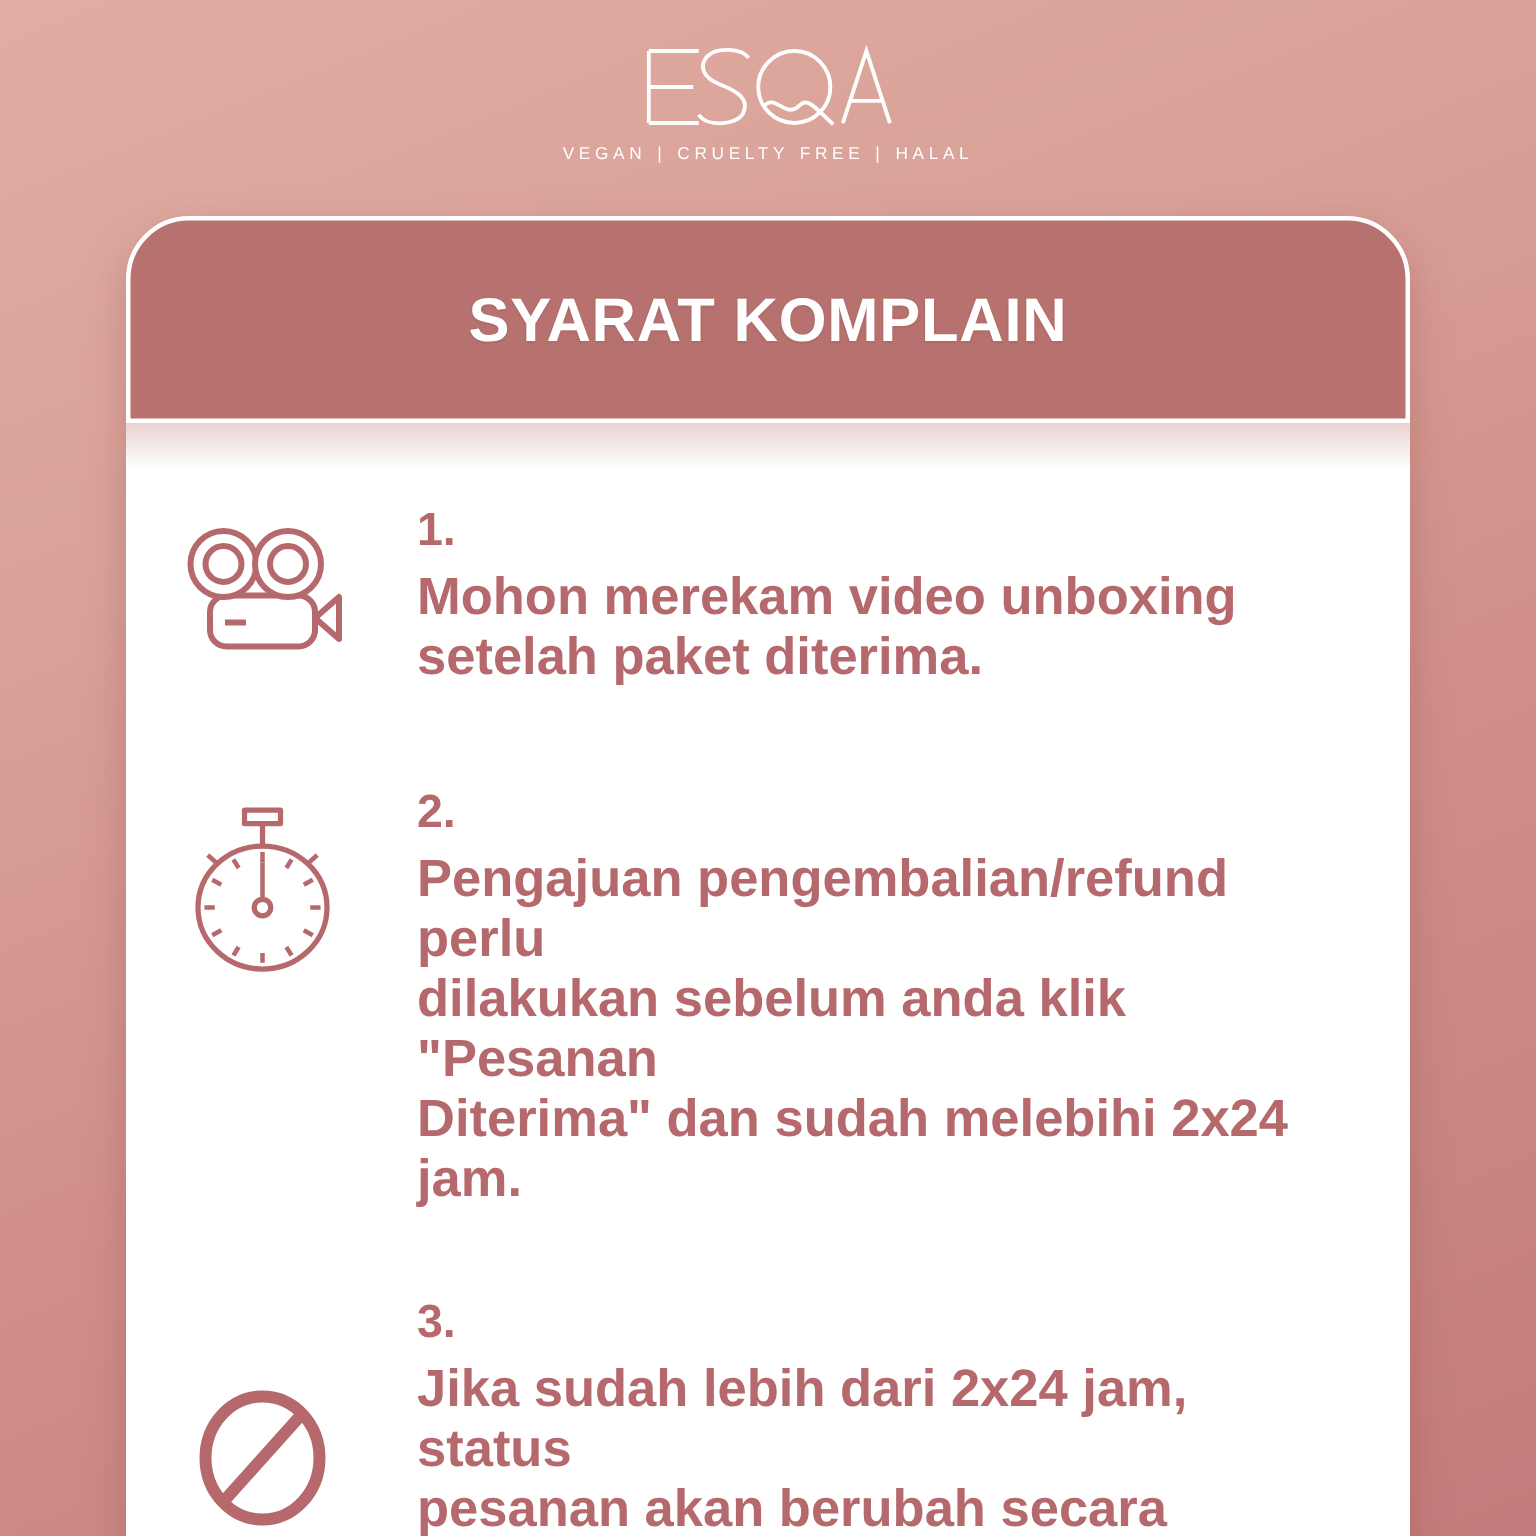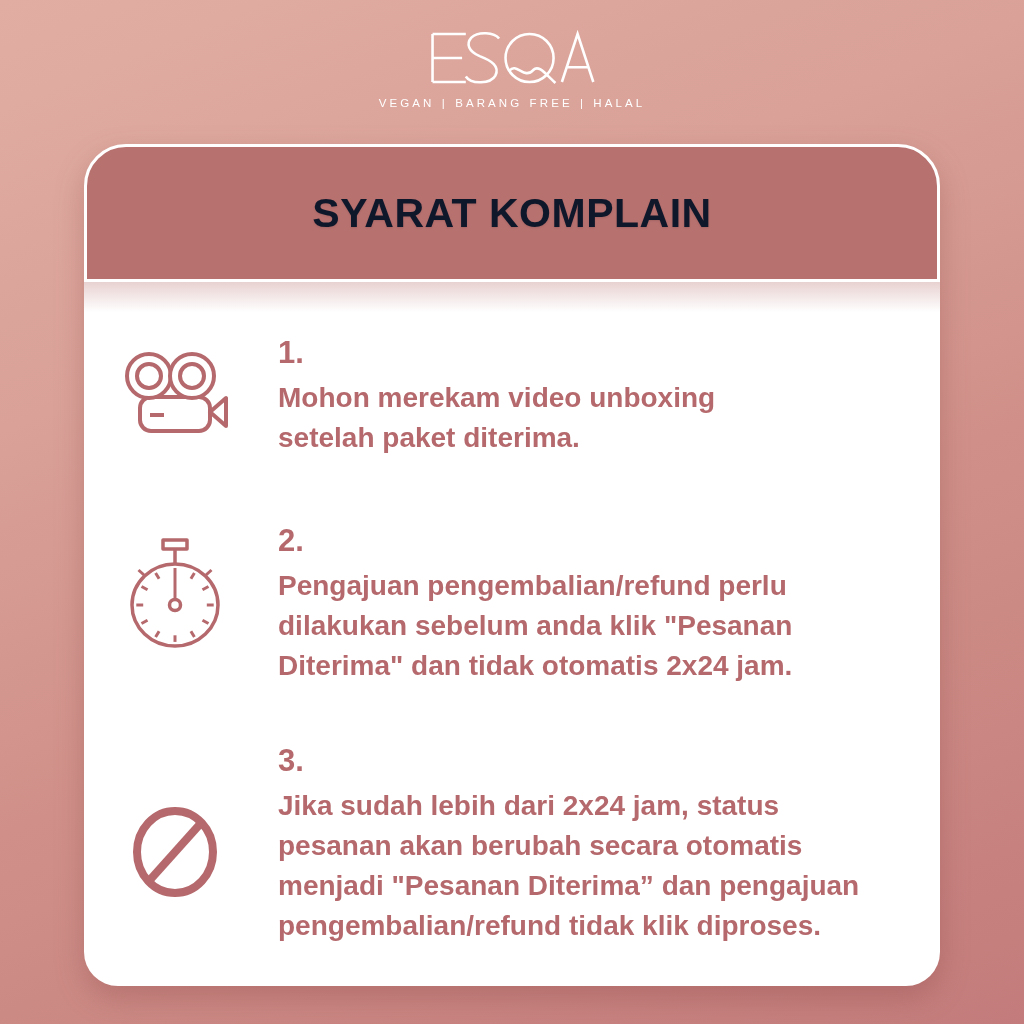--- a/index.html
+++ b/index.html
@@ -22,21 +22,21 @@
   .card{
     position:absolute;left:84px;top:144px;width:856px;height:842px;
     display:flex;flex-direction:column;
     filter:drop-shadow(0 12px 14px rgba(125,58,58,0.28));
   }
   .card-header{
     box-sizing:border-box;height:138px;flex:none;position:relative;z-index:2;
     background:#b7716f;border:3px solid #ffffff;
     border-radius:42px 42px 0 0;
     display:flex;flex-direction:column;justify-content:center;align-items:center;
-    color:#0f172a;font-size:41px;line-height:51px;font-weight:600;letter-spacing:0.5px;
+    color:#ffffff;font-size:41px;line-height:51px;font-weight:600;letter-spacing:0.5px;
     text-shadow:0 1px 2px rgba(0,0,0,0.10);
   }
   .card-body{
     position:relative;flex:1;background:#ffffff;
     border-radius:0 0 34px 34px;
     padding:52px 36px 0 0;box-sizing:border-box;
   }
   .card-body::before{
     content:"";position:absolute;left:0;right:0;top:0;height:30px;
     background:linear-gradient(to bottom,rgba(183,113,111,0.32),rgba(183,113,111,0));
@@ -47,36 +47,36 @@
   .item.gap-a{margin-bottom:64px;}
   .item.gap-b{margin-bottom:56px;}
   .item-icon{width:182px;flex:none;display:flex;justify-content:center;}
   .item-icon svg{display:block;}
   .item-icon.icon-camera{margin-top:16px;}
   .item-icon.icon-stopwatch{margin-top:16px;}
   .item-icon.icon-ban{margin-top:64px;}
   .icon-stroke{fill:none;stroke:#b5696c;stroke-width:4;stroke-linejoin:round;}
   .item-content{flex:1;padding-left:12px;color:#b5696c;}
   .item-number{font-size:31px;line-height:38px;font-weight:600;margin-bottom:6px;}
-  .item-text{font-size:28px;line-height:40px;font-weight:600;white-space:pre-line;}
+  .item-text{font-size:35px;line-height:40px;font-weight:600;white-space:pre-line;}
 </style>
 </head>
 <body>
 
 <div class="page">
 
   <header class="brand">
     <svg class="logo-svg" viewBox="0 0 184 62" role="img" aria-label="ESQA">
       <path d="M6,5 H42 M6,31 H38 M6,57 H42 M6,5 V57"></path>
       <path d="M78,10 C73,3 55,2 48,9 C42,16 45,24 57,29 C70,34 79,40 74,50 C69,59 48,60 42,51"></path>
       <circle cx="111" cy="31" r="26"></circle>
       <path d="M89,45 C97,35 105,55 115,44 C121,38 128,48 139,58"></path>
       <path d="M146,57 L163,5 L180,57 M152,41 H174"></path>
     </svg>
-    <div class="tagline">VEGAN | BARANG FREE | HALAL</div>
+    <div class="tagline">VEGAN | CRUELTY FREE | HALAL</div>
   </header>
 
   <section class="card">
 
     <div class="card-header">
       <div>SYARAT KOMPLAIN</div>
     </div>
 
     <div class="card-body">
 
@@ -122,21 +122,21 @@
               <line x1="26.6" y1="35.0" x2="30.1" y2="40.7"></line>
             </g>
             <line class="icon-stroke" style="stroke-width:3" x1="46" y1="67" x2="46" y2="37"></line>
             <circle class="icon-stroke" style="stroke-width:3.5;fill:#ffffff" cx="46" cy="67" r="5.5"></circle>
           </svg>
         </div>
         <div class="item-content">
           <div class="item-number">2.</div>
           <div class="item-text">Pengajuan pengembalian/refund perlu
 dilakukan sebelum anda klik "Pesanan
-Diterima" dan tidak otomatis 2x24 jam.</div>
+Diterima" dan sudah melebihi 2x24 jam.</div>
         </div>
       </div>
 
       <div class="item">
         <div class="item-icon icon-ban">
           <svg width="88" height="92" viewBox="0 0 88 92">
             <ellipse class="icon-stroke" style="stroke-width:8" cx="44" cy="46" rx="38" ry="41"></ellipse>
             <line class="icon-stroke" style="stroke-width:8" x1="18" y1="75" x2="70" y2="17"></line>
           </svg>
         </div>

